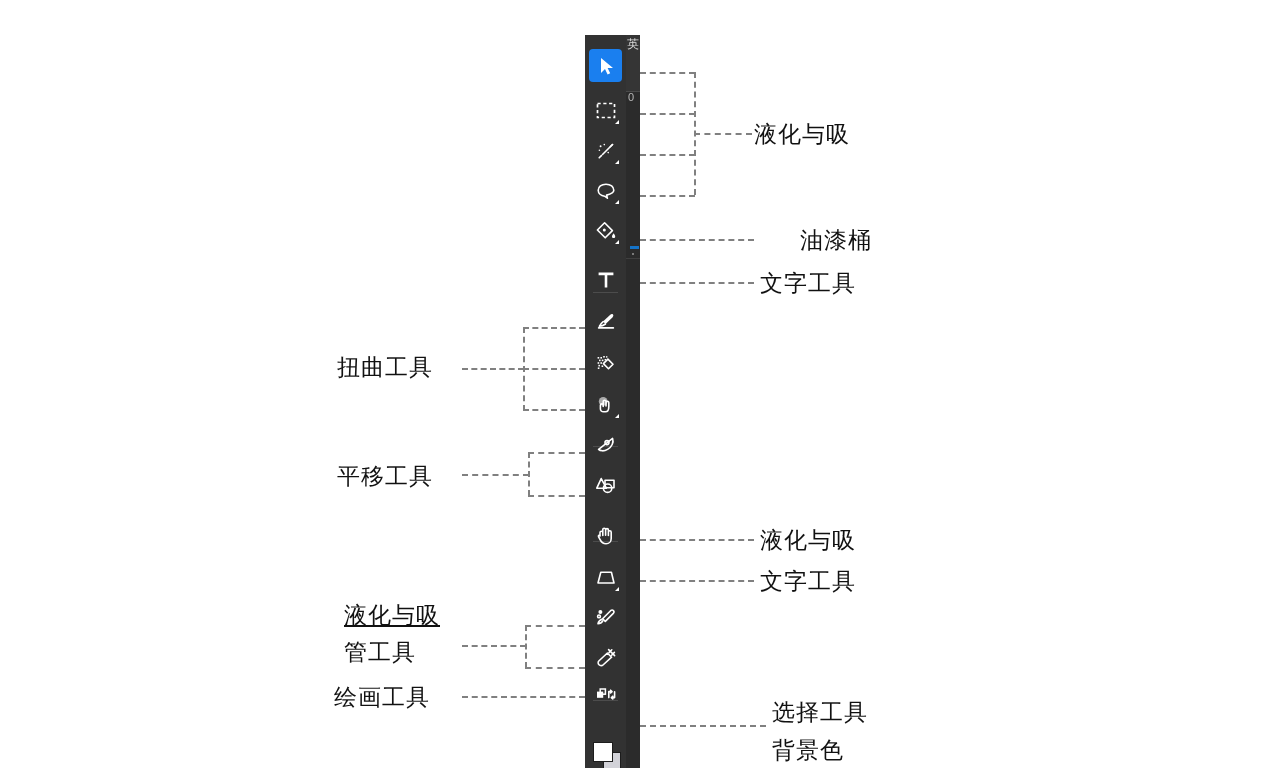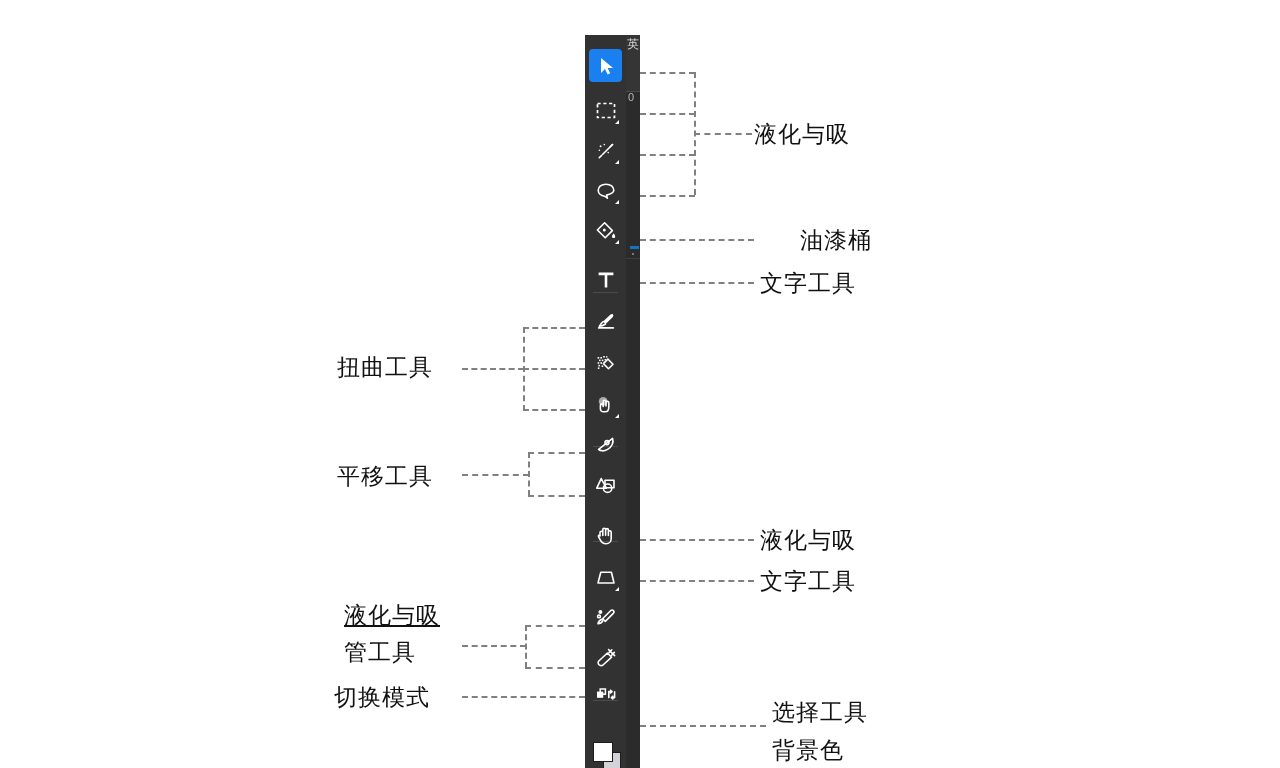--- a/index.html
+++ b/index.html
@@ -407,15 +407,15 @@
   <div class="label left" style="left:337px; top:457px;">平移工具</div>
 
   <div class="vline" style="left:525px; top:625px; height:43px;"></div>
   <div class="hline" style="left:525px; top:625px; width:60px;"></div>
   <div class="hline" style="left:525px; top:667px; width:60px;"></div>
   <div class="hline" style="left:462px; top:645px; width:64px;"></div>
   <div class="label left" style="left:344px; top:596px;text-decoration:underline;">液化与吸</div>
   <div class="label left" style="left:344px; top:633px;">管工具</div>
 
   <div class="hline" style="left:462px; top:696px; width:123px;"></div>
-  <div class="label left" style="left:334px; top:678px;">切换模式</div>
+  <div class="label left" style="left:334px; top:678px;">绘画工具</div>
 
 </div>
 
 </body></html>

